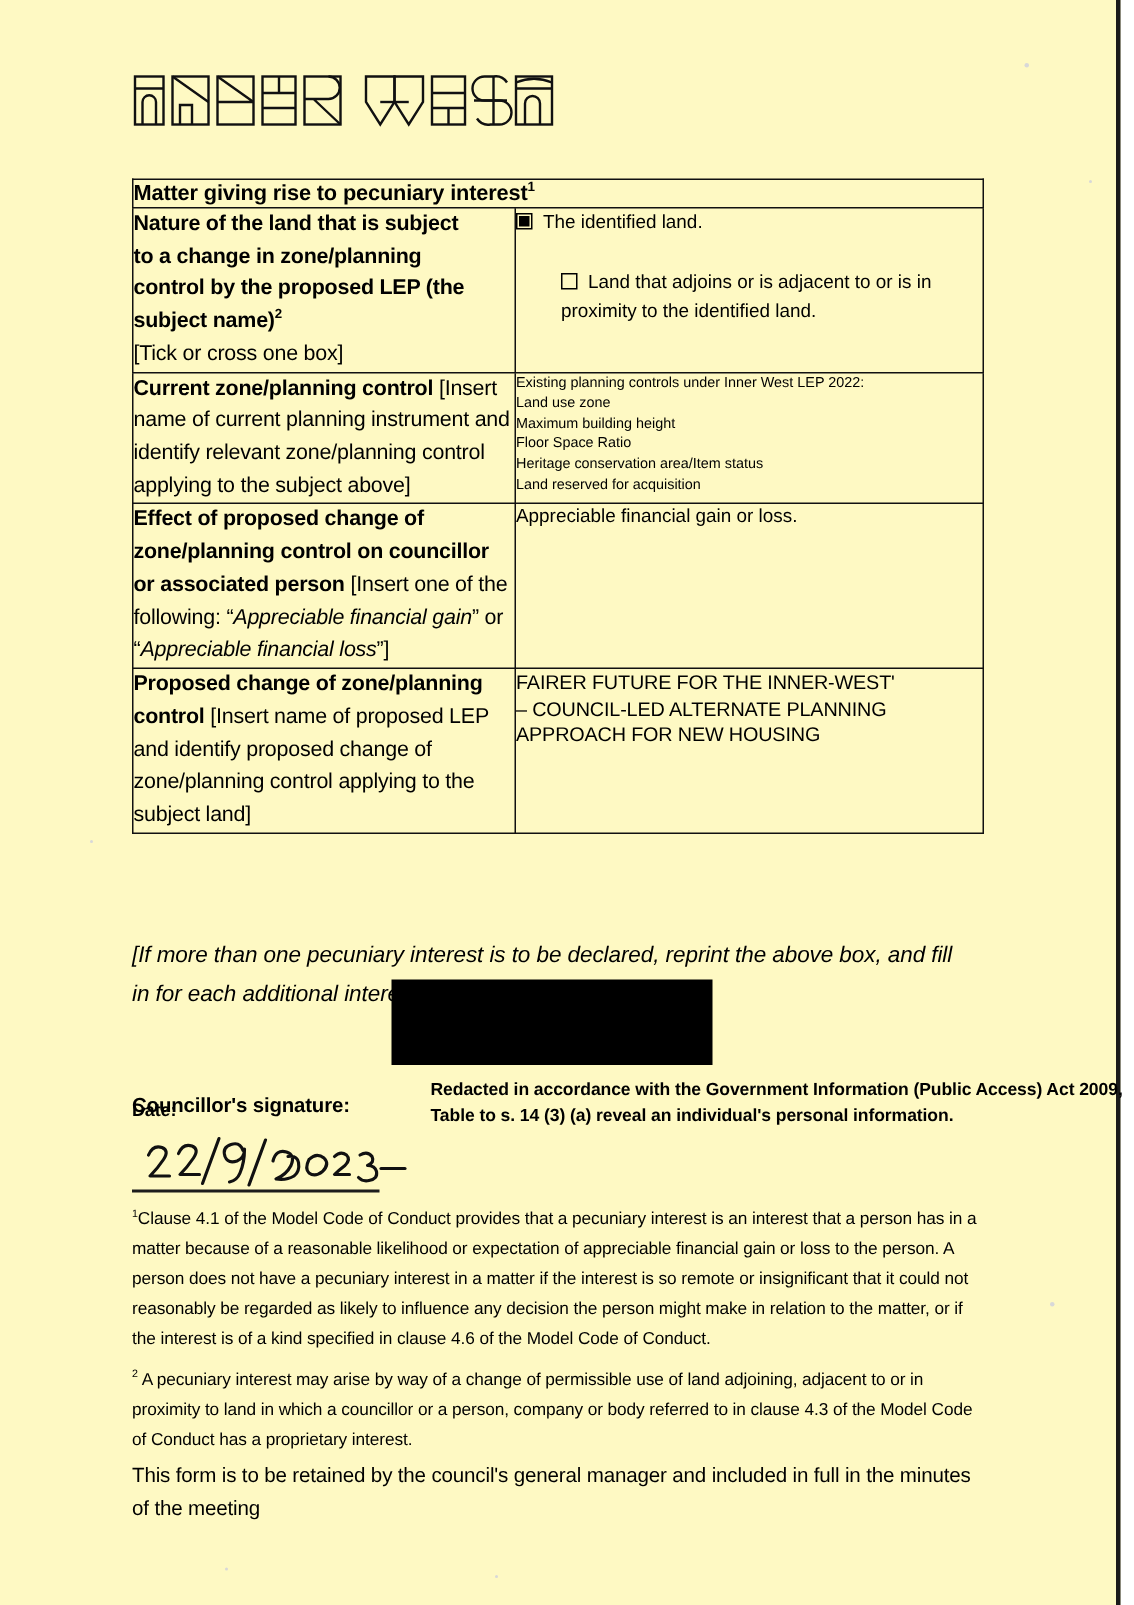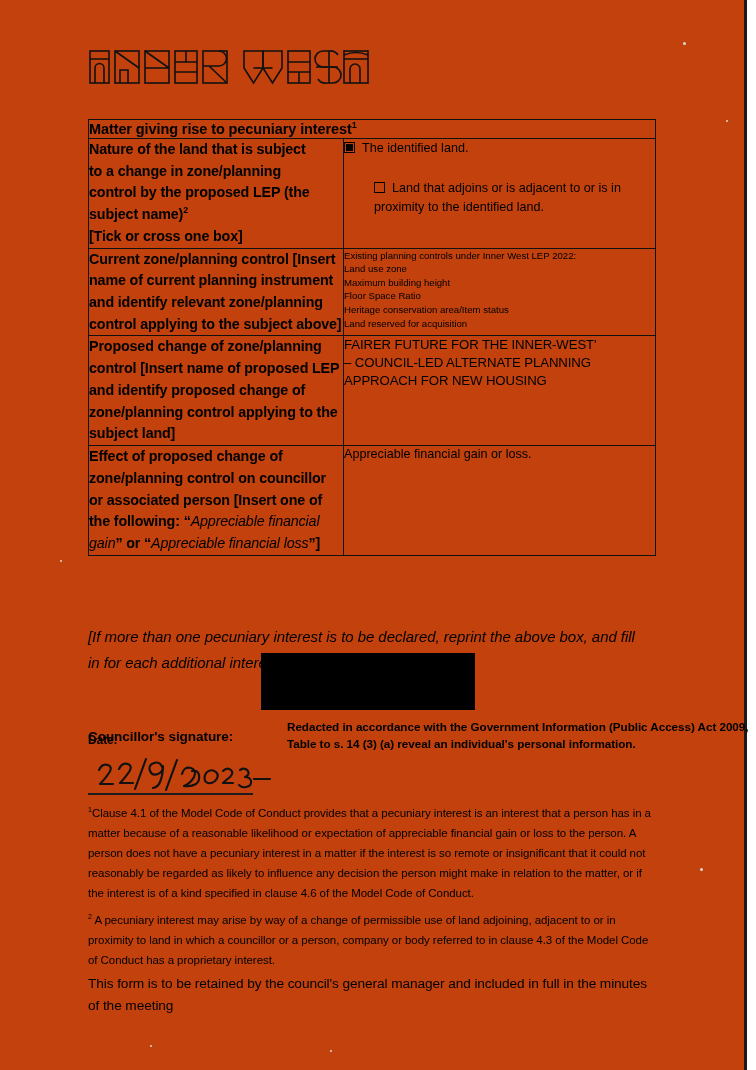--- a/index.html
+++ b/index.html
@@ -8,21 +8,21 @@
     background: #ffffff;
   }
   body {
     font-family: "Liberation Sans", sans-serif;
     color: #000000;
   }
   #page {
     position: relative;
     width: 756px;
     height: 1070px;
-    background: #c2410c;
+    background: #fef9c3;
     overflow: hidden;
   }
   
   .page-edge-right {
     position: absolute;
     top: 0;
     right: 9px;
     width: 3px;
     height: 1070px;
     background: #1a1a1a;
@@ -73,21 +73,21 @@
   .cell-right {
     padding: 8px 9px 8px 9px;
   }
   .lbl {
     font-size: 14.3px;
     font-weight: 600;
     line-height: 1.52;
     letter-spacing: -0.15px;
   }
   .lbl .bracket {
-    font-weight: 700;
+    font-weight: 400;
   }
   .lbl .ital {
     font-style: italic;
     font-weight: 500;
   }
   sup {
     font-size: 0.62em;
     vertical-align: super;
     line-height: 0;
   }
@@ -312,44 +312,44 @@
             <div>Floor Space Ratio</div>
             <div>Heritage conservation area/Item status</div>
             <div>Land reserved for acquisition</div>
           </div>
         </td>
       </tr>
 
       <tr>
         <td class="cell-left">
           <div class="lbl">
+            <span>Effect of proposed change of zone/planning control on councillor or associated person</span>
+            <span class="bracket">[Insert one of the following:</span>
+            <span class="bracket">“</span><span class="ital">Appreciable financial gain</span><span class="bracket">” or</span>
+            <span class="bracket">“</span><span class="ital">Appreciable financial loss</span><span class="bracket">”]</span>
+          </div>
+        </td>
+        <td class="cell-right">
+          <div class="plain-val">Appreciable financial gain or loss.</div>
+        </td>
+      </tr>
+
+      <tr>
+        <td class="cell-left">
+          <div class="lbl">
             <span>Proposed change of zone/planning control</span>
             <span class="bracket">[Insert name of proposed LEP and identify proposed change of zone/planning control applying to the subject land]</span>
           </div>
         </td>
         <td class="cell-right">
           <div class="caps-block">
             <div>FAIRER FUTURE FOR THE INNER-WEST'</div>
             <div>– COUNCIL-LED ALTERNATE PLANNING</div>
             <div>APPROACH FOR NEW HOUSING</div>
           </div>
-        </td>
-      </tr>
-
-      <tr>
-        <td class="cell-left">
-          <div class="lbl">
-            <span>Effect of proposed change of zone/planning control on councillor or associated person</span>
-            <span class="bracket">[Insert one of the following:</span>
-            <span class="bracket">“</span><span class="ital">Appreciable financial gain</span><span class="bracket">” or</span>
-            <span class="bracket">“</span><span class="ital">Appreciable financial loss</span><span class="bracket">”]</span>
-          </div>
-        </td>
-        <td class="cell-right">
-          <div class="plain-val">Appreciable financial gain or loss.</div>
         </td>
       </tr>
     </tbody>
   </table>
 
   <div class="note-repeat">[If more than one pecuniary interest is to be declared, reprint the above box, and fill in for each additional interest.]</div>
 
   <div class="sig-label">Councillor's signature:</div>
   <div class="redaction-box"></div>
   <div class="redaction-note">Redacted in accordance with the Government Information (Public Access) Act 2009, Table to s. 14 (3) (a) reveal an individual's personal information.</div>

